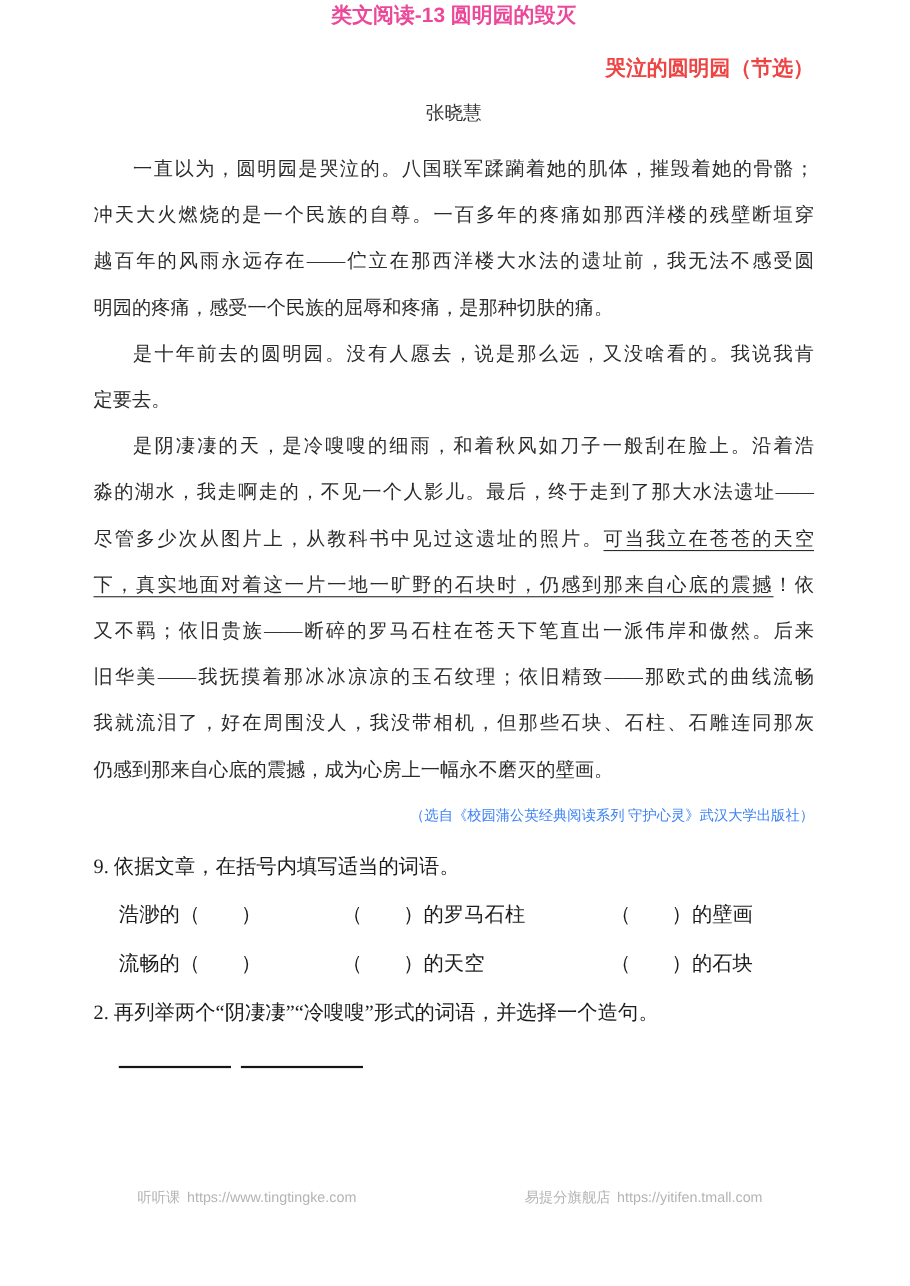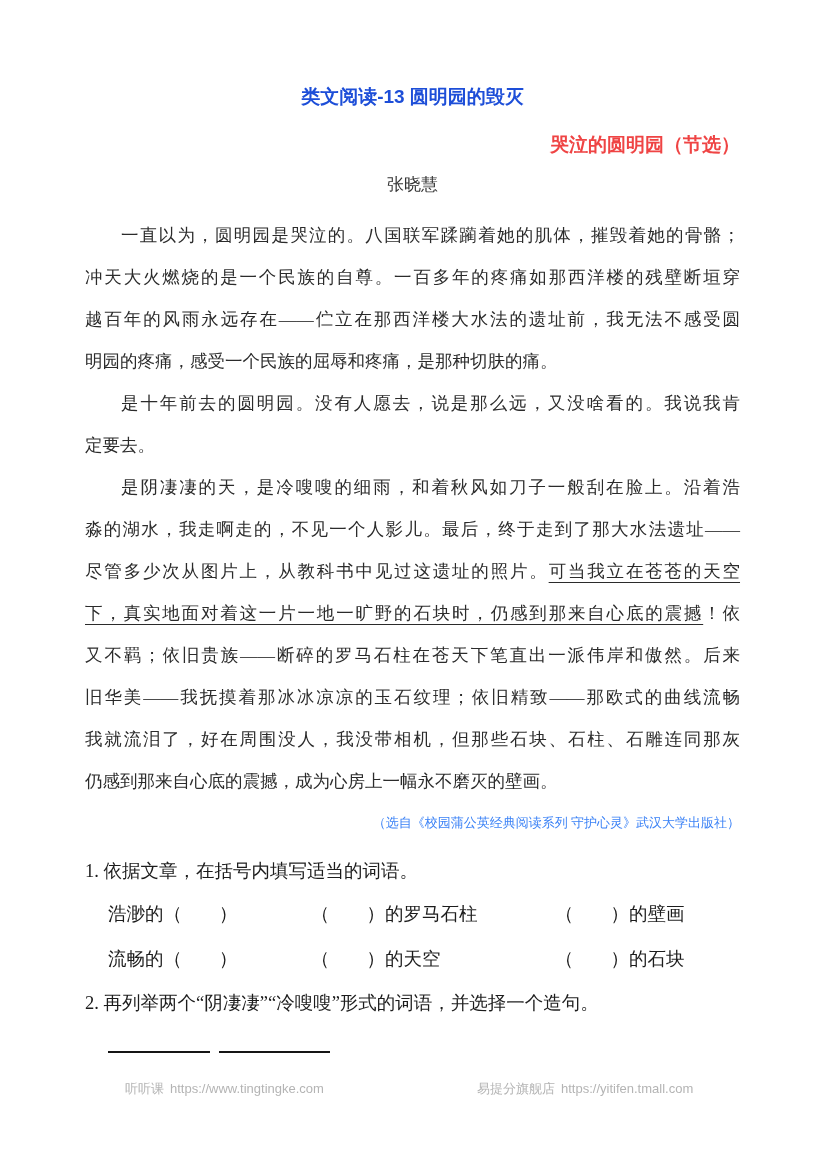--- a/index.html
+++ b/index.html
@@ -7,24 +7,24 @@
     position:relative;
     width:827px;height:1169px;
     background:#ffffff;
     box-sizing:border-box;
     padding:0 87px 0 85px;
     font-family:"Liberation Serif","DejaVu Serif",serif;
     color:#222;
     overflow:hidden;
   }
   .title{
-    margin:0;padding-top:82px;
+    margin:0;
     text-align:center;
     font-family:"Liberation Sans","DejaVu Sans",sans-serif;
-    font-weight:700;font-size:19px;line-height:30px;color:#1d4ed8;
+    font-weight:700;font-size:19px;line-height:30px;color:#ec4899;
   }
   .subtitle{
     margin:18px 0 0 0;
     text-align:right;
     font-family:"Liberation Sans","DejaVu Sans",sans-serif;
     font-weight:700;font-size:19px;line-height:30px;color:#ef4444;
   }
   .author{
     margin-top:12px;text-align:center;
     font-size:17px;line-height:26px;color:#333;
@@ -89,21 +89,21 @@
     <div class="pline"><span>尽管多少次从图片上，从教科书中见过这遗址的照片。</span><span class="ul">可当我立在苍苍的天空</span></div>
     <div class="pline"><span class="ul">下，真实地面对着这一片一地一旷野的石块时，仍感到那来自心底的震撼</span><span>！依</span></div>
     <div class="pline">又不羁；依旧贵族——断碎的罗马石柱在苍天下笔直出一派伟岸和傲然。后来</div>
     <div class="pline">旧华美——我抚摸着那冰冰凉凉的玉石纹理；依旧精致——那欧式的曲线流畅</div>
     <div class="pline">我就流泪了，好在周围没人，我没带相机，但那些石块、石柱、石雕连同那灰</div>
     <div class="pline last">仍感到那来自心底的震撼，成为心房上一幅永不磨灭的壁画。</div>
   </div>
 
   <div class="source">（选自《校园蒲公英经典阅读系列 守护心灵》武汉大学出版社）</div>
 
-  <div class="q q1">1. 依据文章，在括号内填写适当的词语。</div>
+  <div class="q q1">9. 依据文章，在括号内填写适当的词语。</div>
 
   <div class="fillrow">
     <span class="c1">浩渺的（　　）</span>
     <span class="c2">（　　）的罗马石柱</span>
     <span class="c3">（　　）的壁画</span>
   </div>
   <div class="fillrow">
     <span class="c1">流畅的（　　）</span>
     <span class="c2">（　　）的天空</span>
     <span class="c3">（　　）的石块</span>

